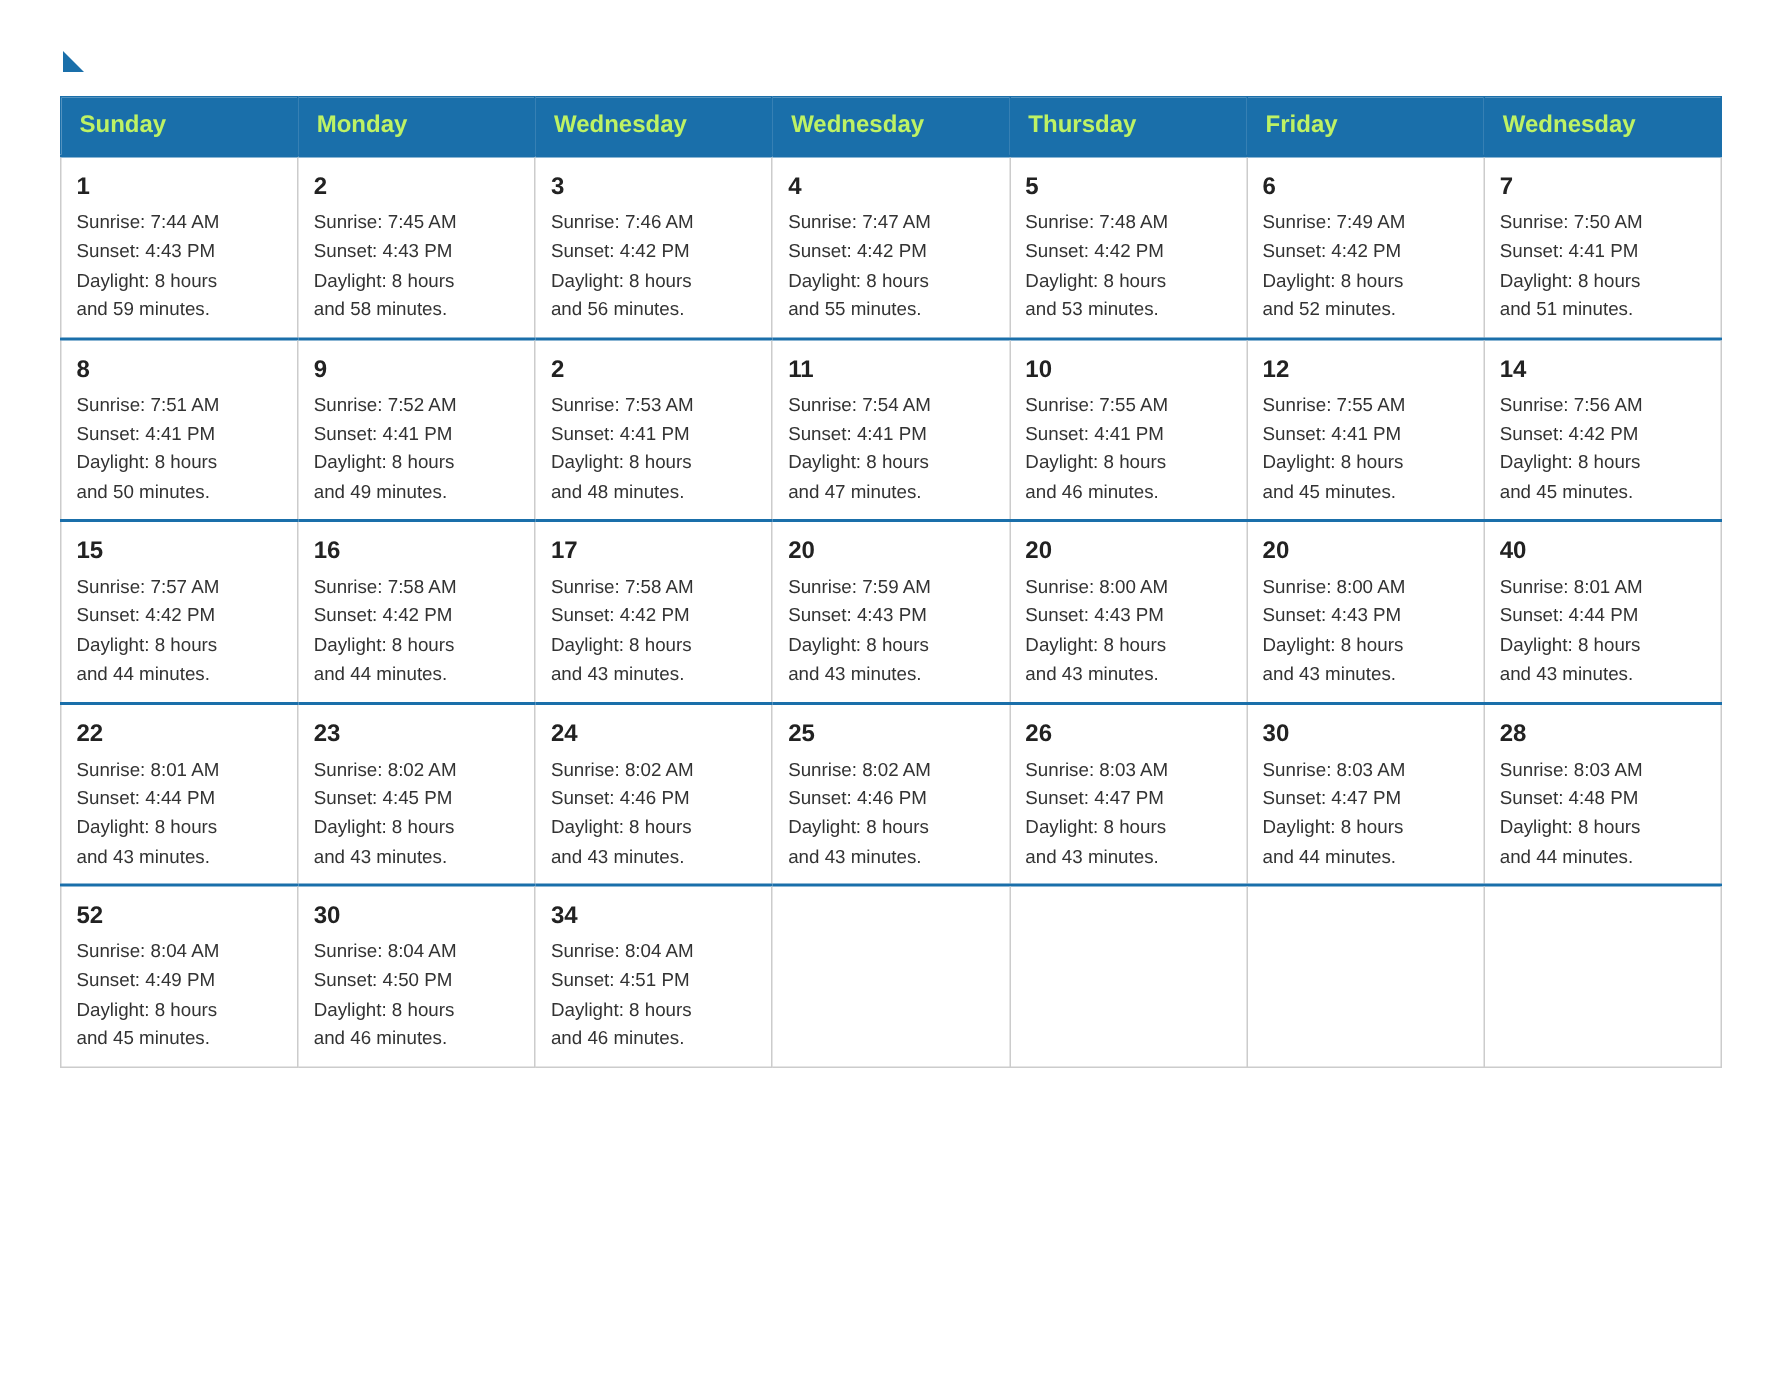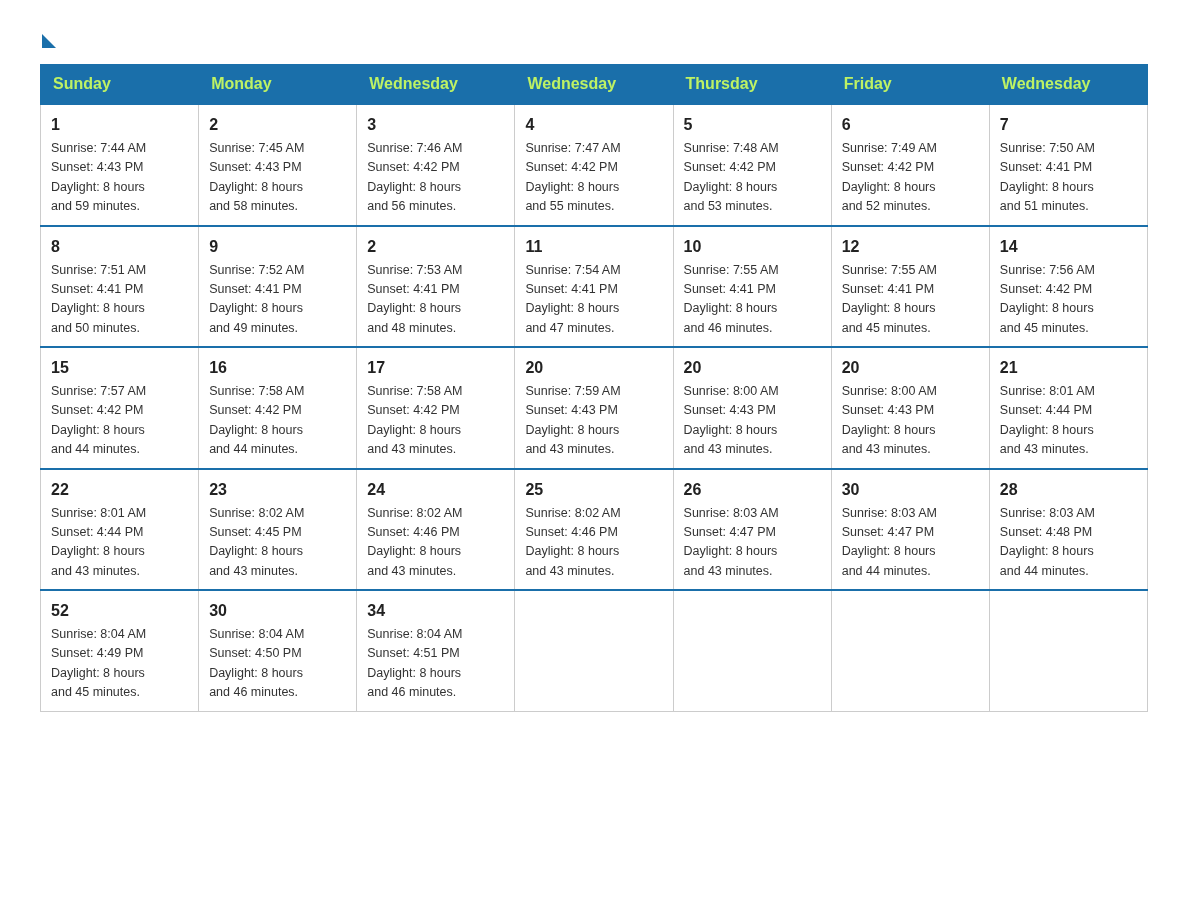--- a/index.html
+++ b/index.html
@@ -314,21 +314,21 @@
         <td>
           <span class="day-number">20</span>
         <div class="day-info">
           Sunrise: 8:00 AM<br>
           Sunset: 4:43 PM<br>
           Daylight: 8 hours<br>
           and 43 minutes.
         </div>
         </td>
         <td>
-          <span class="day-number">21</span>
+          <span class="day-number">40</span>
         <div class="day-info">
           Sunrise: 8:01 AM<br>
           Sunset: 4:44 PM<br>
           Daylight: 8 hours<br>
           and 43 minutes.
         </div>
         </td>
       </tr>
       <tr class="week-row">
         <td>

